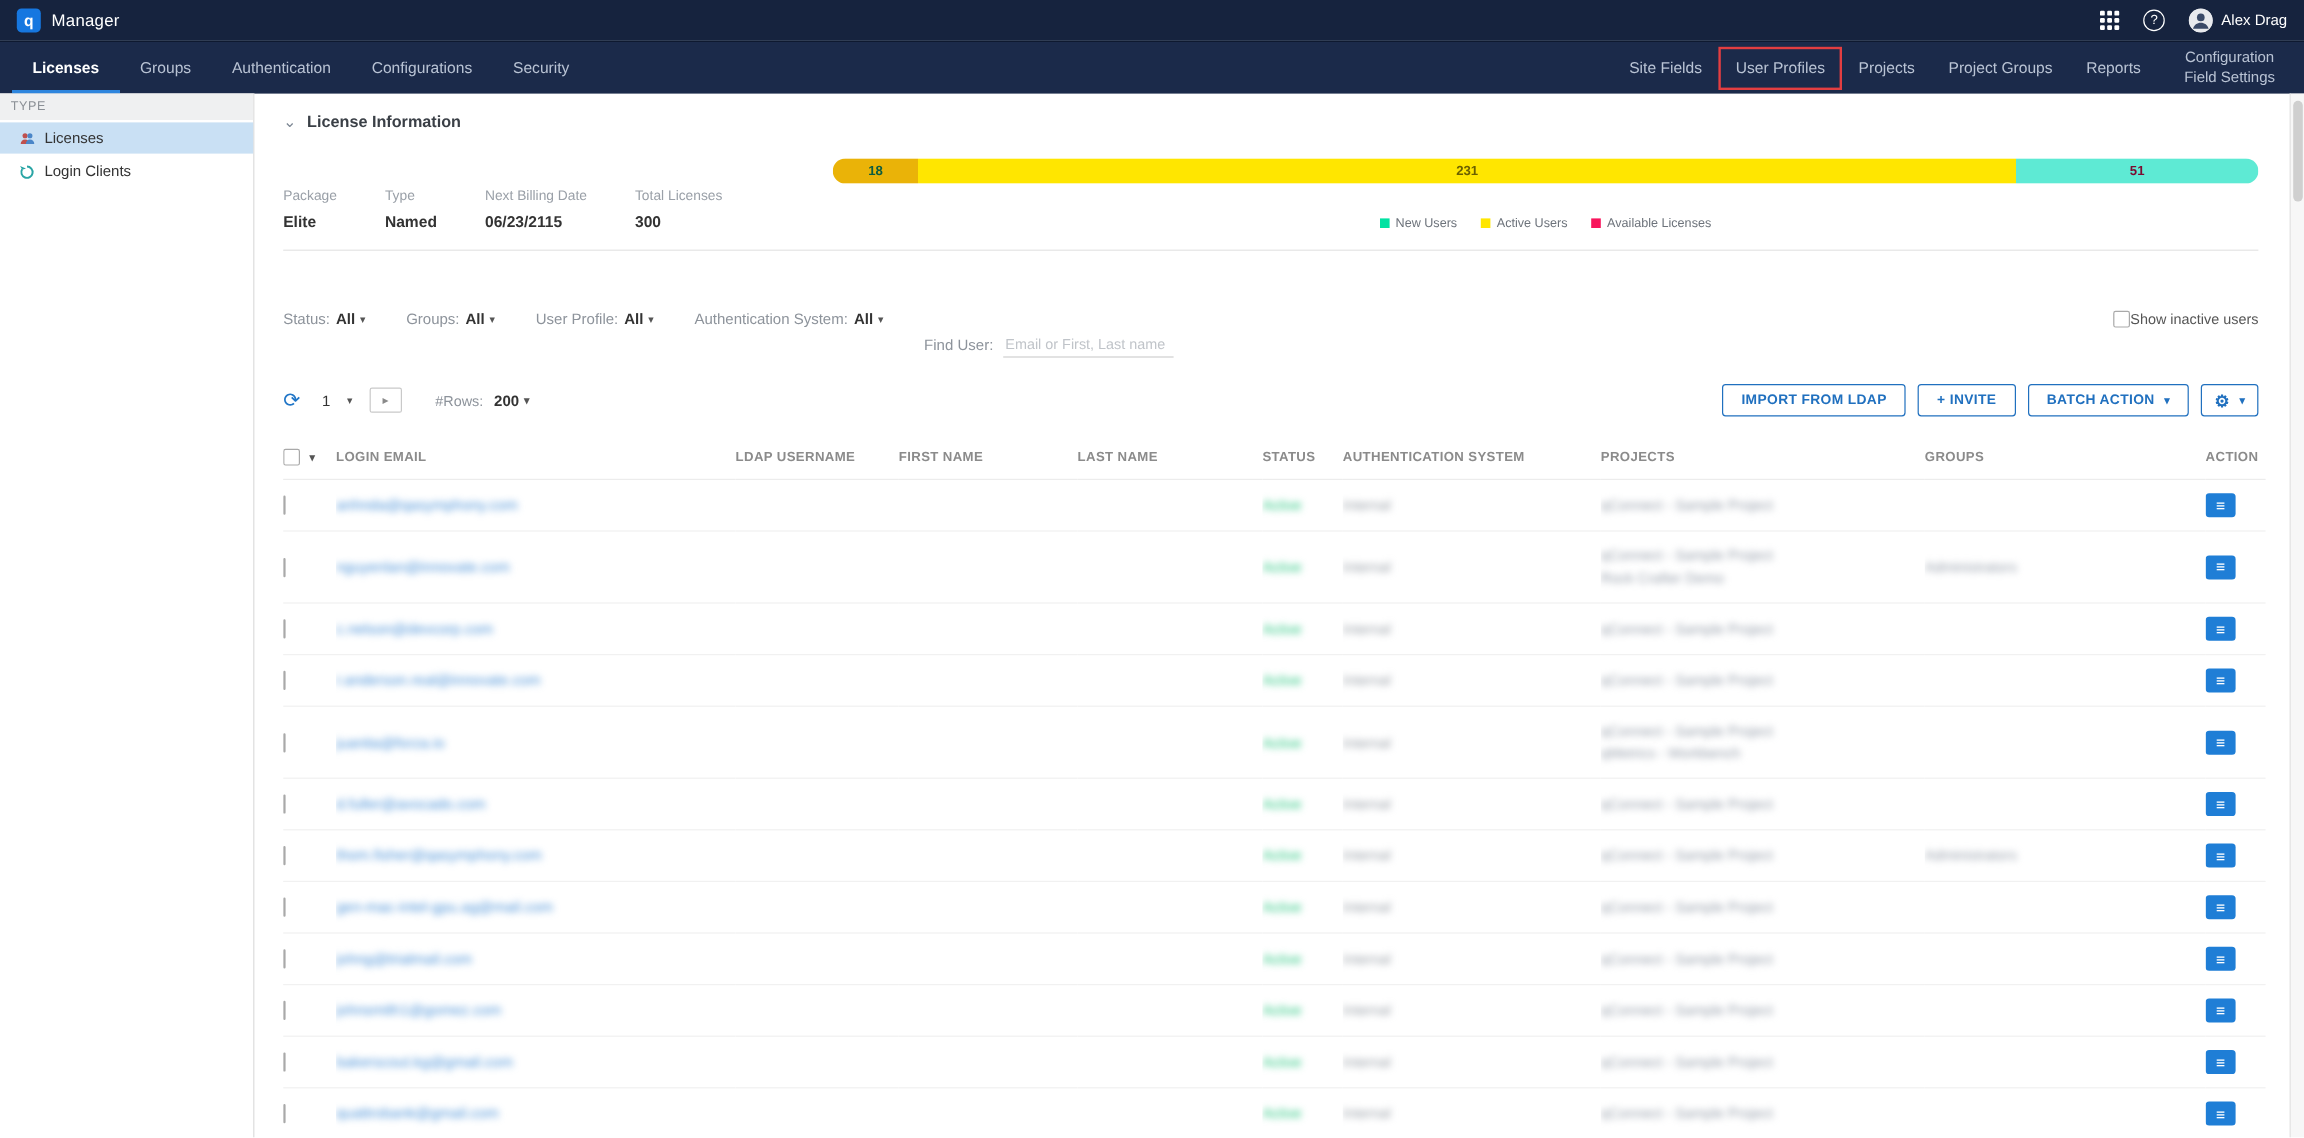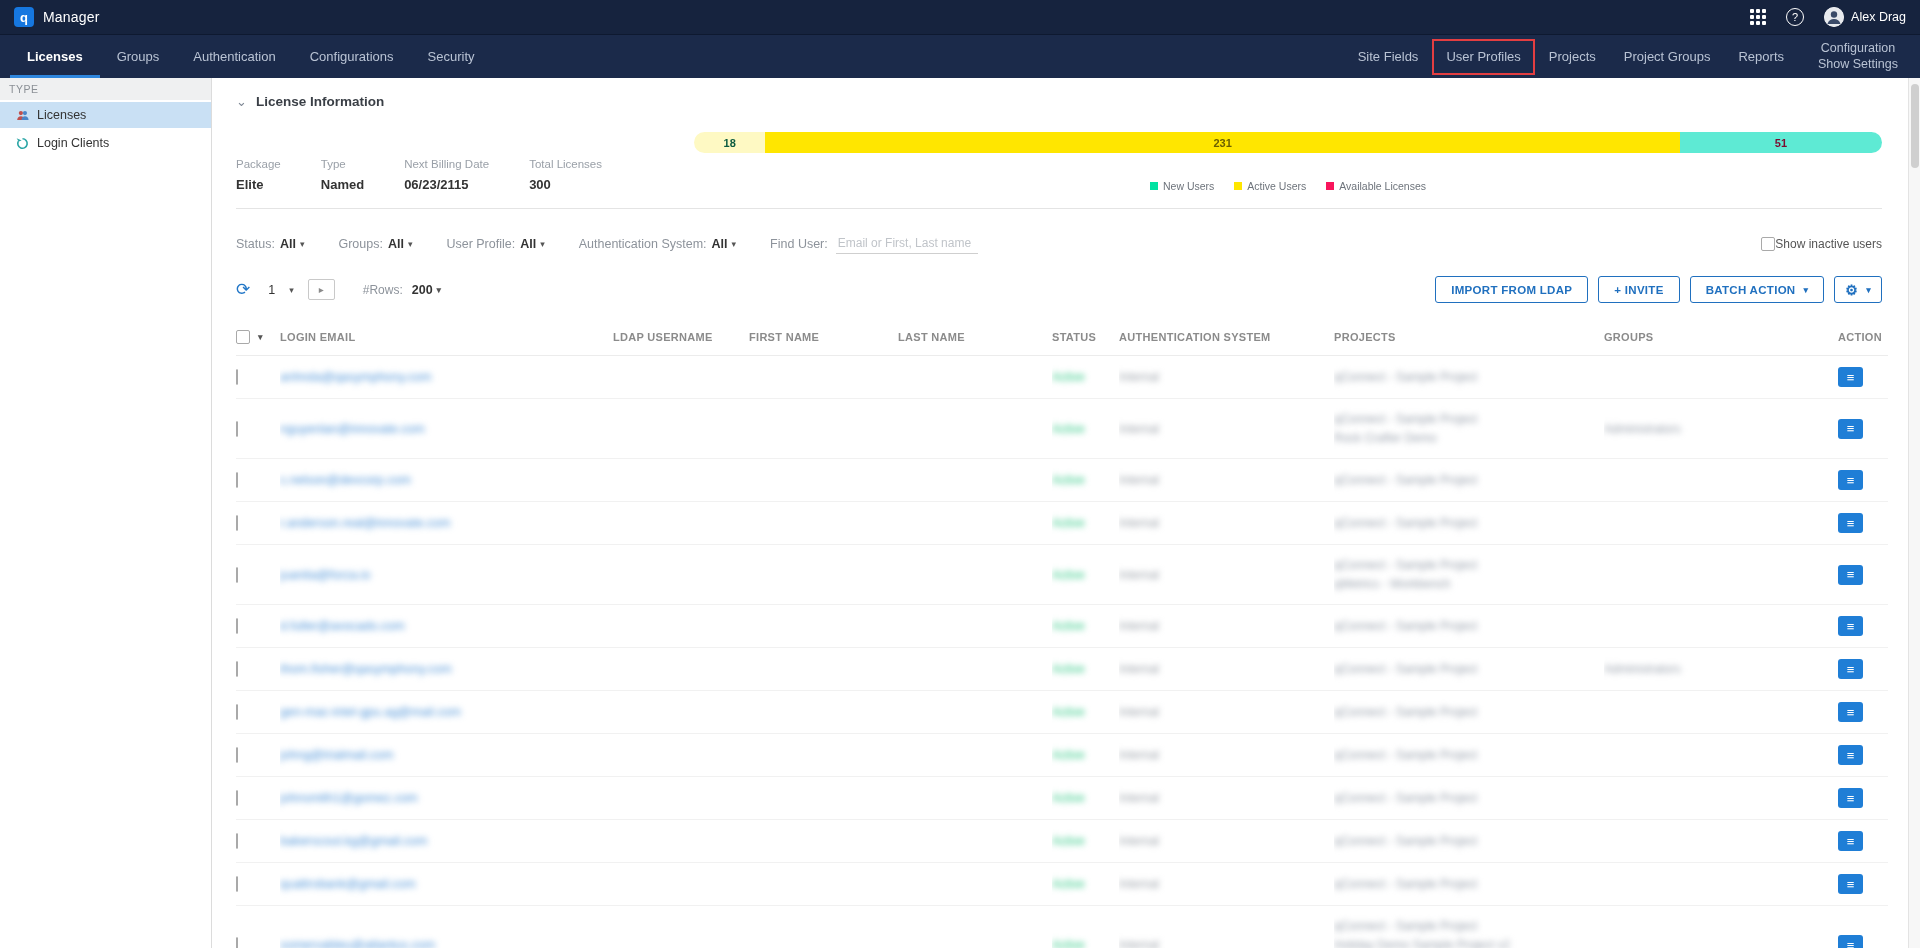--- a/index.html
+++ b/index.html
@@ -61,21 +61,21 @@
   .legend-item { display:flex; align-items:center; gap:5px; font-size:10.5px; color:#6d737b; }
   .legend-sq { width:8px; height:8px; display:inline-block; }
   .hr { border-bottom:1px solid #e4e4e4; margin-top:16px; }
 
   
   .filters-row { display:flex; align-items:center; margin-top:24px; }
   .filter { display:flex; align-items:center; margin-right:34px; cursor:pointer; }
   .flab { color:#8d939b; font-size:12.5px; }
   .fval { color:#333; font-weight:bold; font-size:12.5px; margin-left:5px;text-align:right; }
   .caret { font-size:9px; color:#555; margin-left:4px; }
-  .find-user { display:flex; align-items:center; }
+  .find-user { display:flex; align-items:center;margin-top:44px; }
   .find-user .flab { margin-right:2px; }
   .find-user input { border:none; border-bottom:1px solid #cfcfcf; font-size:12px; width:142px;
                      outline:none; padding:3px 2px; margin-left:6px; color:#333;
                      font-family:"Liberation Sans", sans-serif; }
   .find-user input::placeholder { color:#c0c4c9; }
   .show-inactive { margin-left:auto; display:flex; align-items:center; gap:0; font-size:12px; color:#555; cursor:pointer; }
   .cb { width:14px; height:14px; border:1.5px solid #a9a9a9; border-radius:2px; background:#fff; flex:none; }
 
   
   .toolbar-row { display:flex; align-items:center; margin-top:22px; }
@@ -157,21 +157,21 @@
       <div class="tab">Authentication</div>
       <div class="tab">Configurations</div>
       <div class="tab">Security</div>
     </div>
   <div class="nav-right">
       <div class="tab">Site Fields</div>
       <div class="tab highlighted">User Profiles</div>
       <div class="tab">Projects</div>
       <div class="tab">Project Groups</div>
       <div class="tab">Reports</div>
-      <div class="tab two-line">Configuration Show Settings</div>
+      <div class="tab two-line">Configuration Field Settings</div>
     </div>
 </nav>
 
 <div class="layout">
 
   <aside class="sidebar">
     <div class="sidebar-header">TYPE</div>
     <div id="side-items">
         <div class="side-item selected">
           <span class="icn">
@@ -217,21 +217,21 @@
             <div class="lab">Next Billing Date</div>
             <div class="val">06/23/2115</div>
           </div>
           <div class="lfield">
             <div class="lab">Total Licenses</div>
             <div class="val">300</div>
           </div>
         </div>
       <div class="bar-wrap">
         <div class="stack-bar" id="stack-bar">
-            <div class="seg" style="width: 6%; background: #fef9c3; color: rgb(12, 92, 64);">18</div>
+            <div class="seg" style="width: 6%; background: #eab308; color: rgb(12, 92, 64);">18</div>
             <div class="seg" style="width: 77%; background: rgb(255, 230, 0); color: rgb(107, 96, 0);">231</div>
             <div class="seg" style="width: 17%; background: #5eead4; color: rgb(124, 12, 49);">51</div>
           </div>
         <div class="legend" id="legend">
             <span class="legend-item">
               <span class="legend-sq" style="background: rgb(0, 226, 162);"></span>
               <span>New Users</span>
             </span>
             <span class="legend-item">
               <span class="legend-sq" style="background: rgb(255, 230, 0);"></span>

